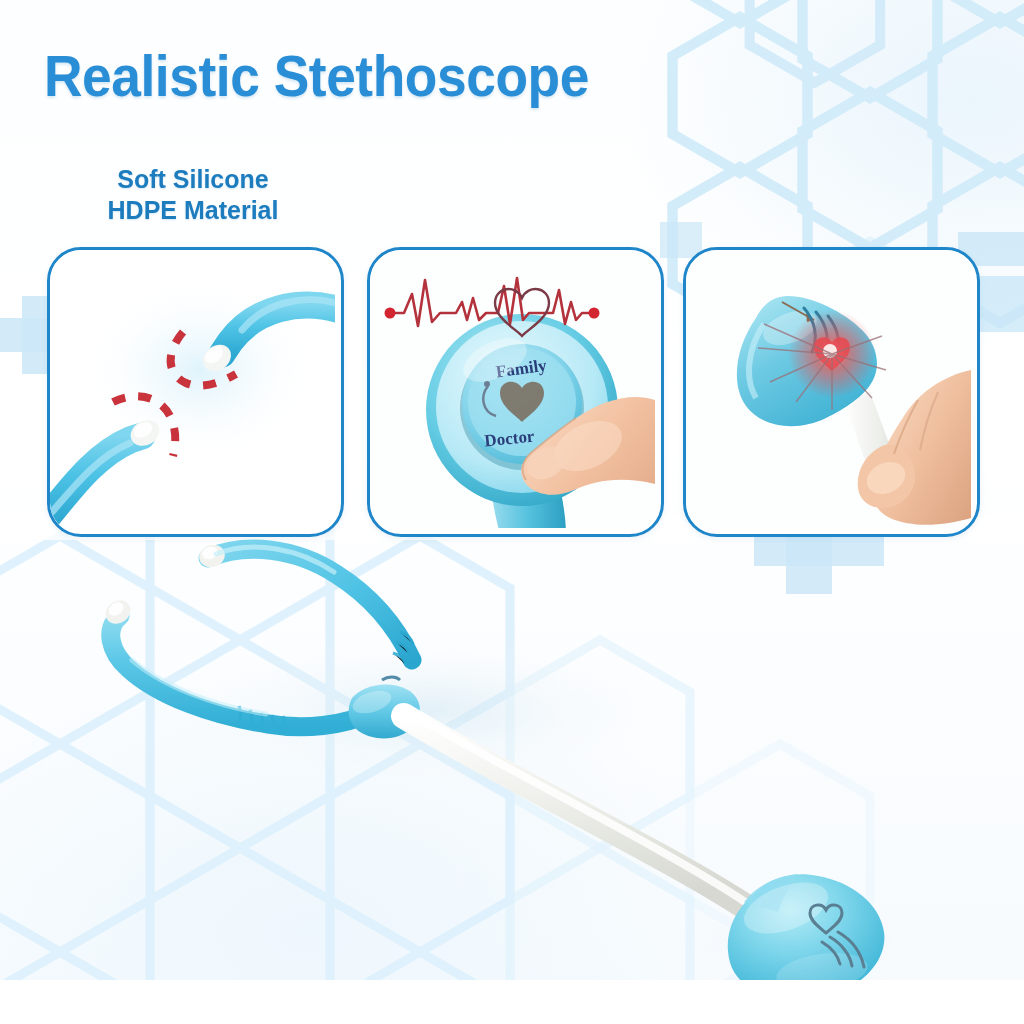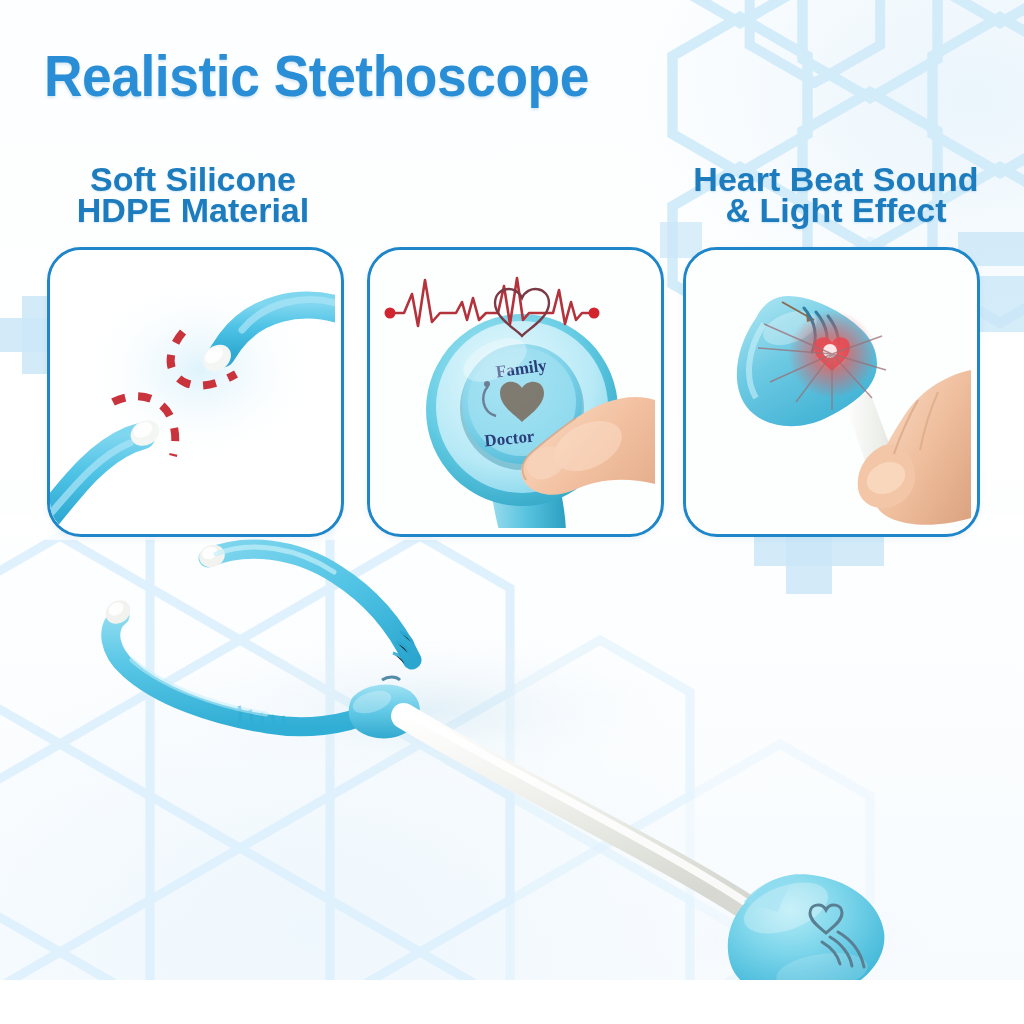--- a/index.html
+++ b/index.html
@@ -25,21 +25,21 @@
     color:#2a8ed6;
     font-family:"Liberation Sans", sans-serif;
     transform:scaleX(0.92);transform-origin:left top;
     text-shadow:0 2px 3px rgba(120,180,220,.30);
     white-space:nowrap;
   }
 
   
   .caption{
     position:absolute;text-align:center;
-    font-size:34px;line-height:31px;font-weight:bold;
+    font-size:25px;line-height:31px;font-weight:bold;
     color:#1d7cbe;
     text-shadow:0 1px 2px rgba(130,185,225,.35);
     white-space:pre-line;
   }
   #cap0{left:48px;top:164px;width:290px;}
   #cap1{left:368px;top:164px;width:290px;}
   #cap2{left:686px;top:164px;width:300px;}
 
   
   .panel{
@@ -175,22 +175,20 @@
 
   <div class="cross" style="left:786px;top:530px;width:46px;height:64px;"></div>
   <div class="cross" style="left:754px;top:530px;width:130px;height:36px;"></div>
 
   <div class="cross" style="left:660px;top:222px;width:42px;height:36px;opacity:.7;"></div>
 
   <div id="title">Realistic Stethoscope</div>
 
   <div class="caption" id="cap0">Soft Silicone
 HDPE Material</div>
-  <div class="caption" id="cap2">Heart Beat Sound
-&amp; Light Effect</div>
 
   <div class="panel" id="panel0">
     <div class="panel-inner">
       <svg width="285" height="278" viewBox="0 0 285 278">
         <defs>
           <linearGradient id="tubeG" x1="0" y1="0" x2="0" y2="1">
             <stop offset="0%" stop-color="#7fd6ef"></stop>
             <stop offset="45%" stop-color="#4ec3e6"></stop>
             <stop offset="100%" stop-color="#2fa9d2"></stop>
           </linearGradient>

